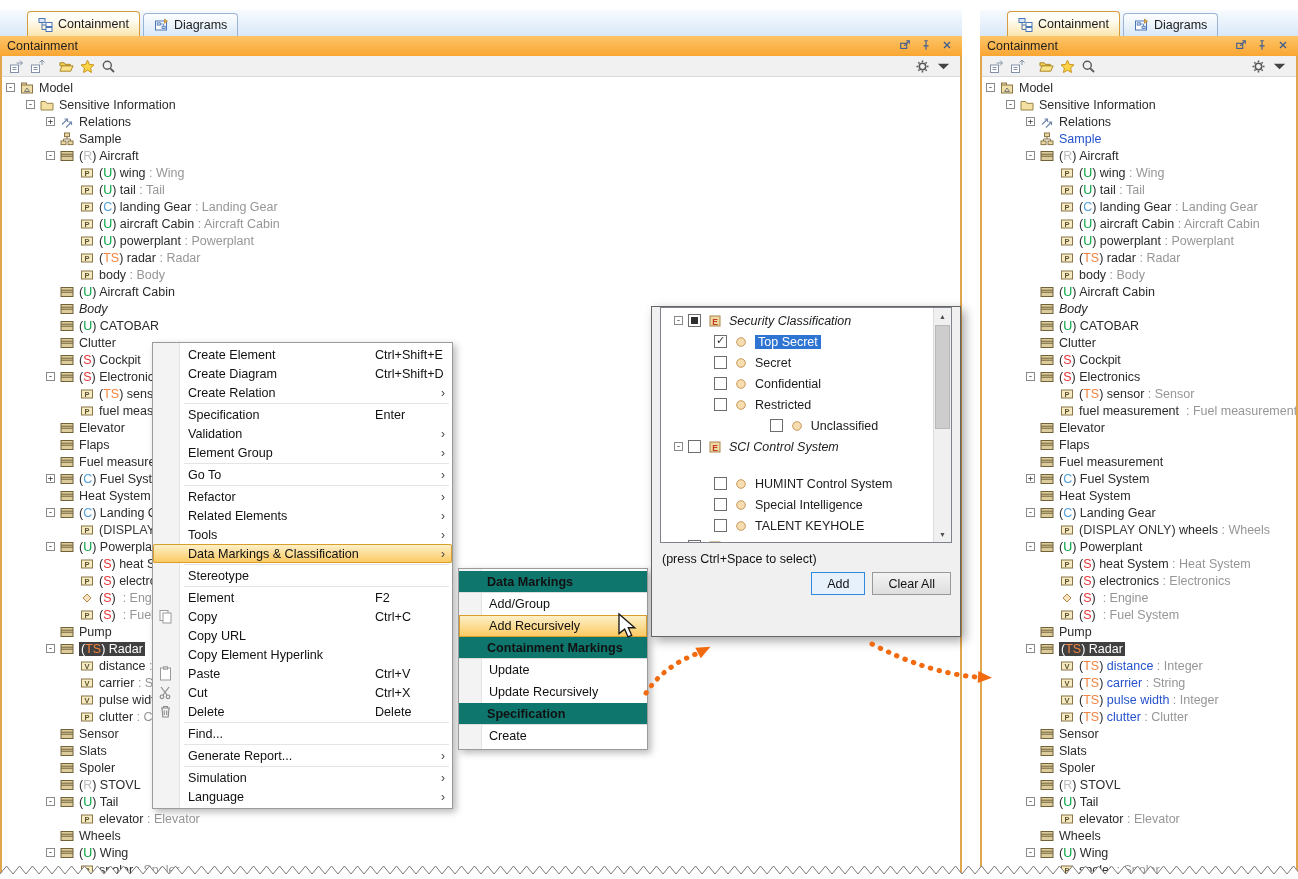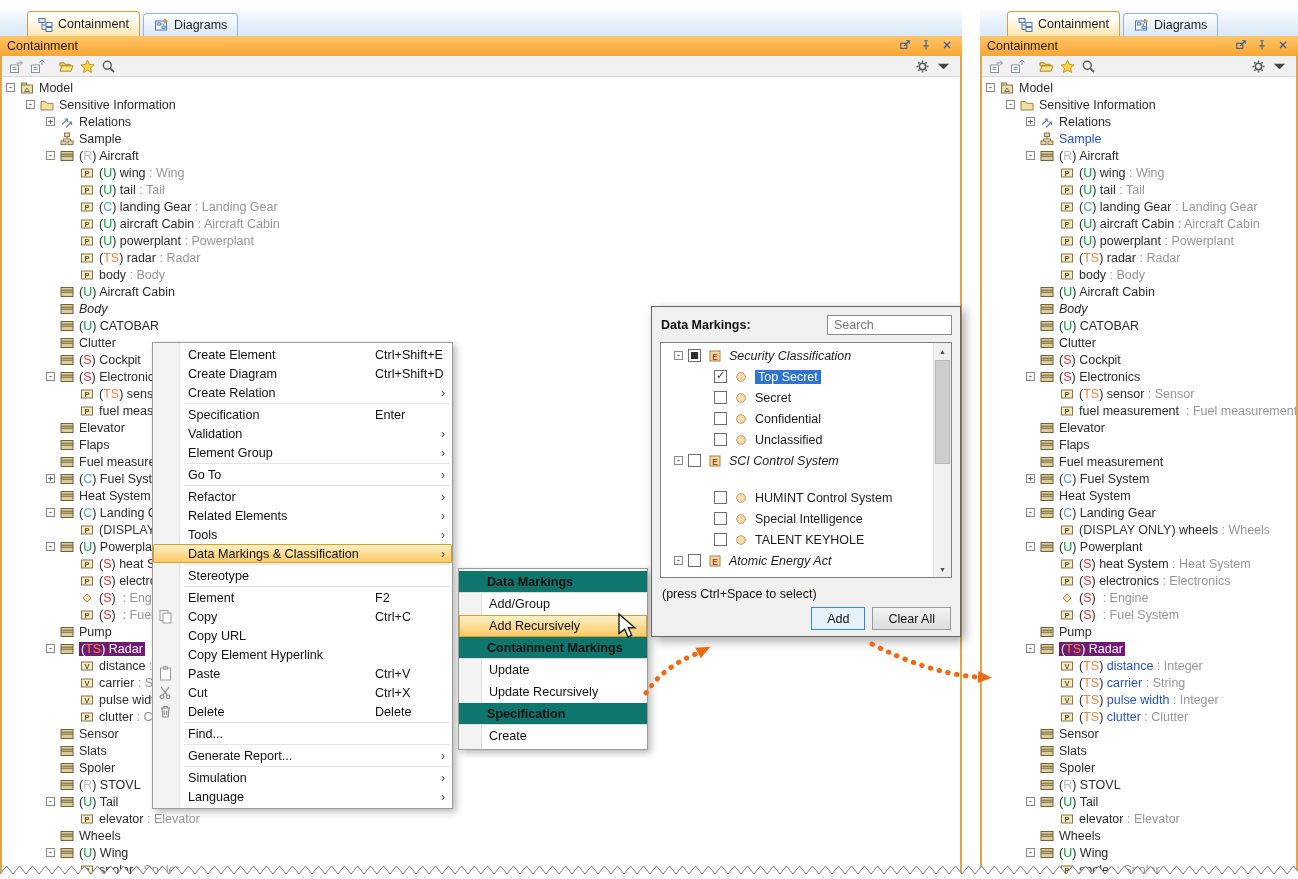--- a/index.html
+++ b/index.html
@@ -37,21 +37,21 @@
   .exp{width:9px;height:9px;box-sizing:border-box;border:1px solid #8a8a8a;background:#fff;color:#333;
        font-size:9px;line-height:7px;text-align:center;margin-right:5px;flex:none;
        font-family:"DejaVu Sans Mono",monospace}
   .noexp{width:14px;flex:none}
   .nicon{width:14px;height:14px;flex:none;margin-right:5px}
   .nicon svg{width:14px;height:14px;display:block}
   .lab{white-space:pre}
   .tp{color:#969696}
   .it{font-style:italic}
   .blue{color:#2653cc}
-  .selwrap{background:#701a75;padding:0 2px}
+  .selwrap{background:#404040;padding:0 2px}
   .selwrap .nm,.selwrap .mkp{color:#fff}
 
   #ctx{position:absolute;left:152px;top:342px;width:301px;box-sizing:border-box;background:#fff;
        border:1px solid #9b9b9b;box-shadow:3px 3px 7px rgba(0,0,0,.28);padding:2px 0;z-index:30}
   #ctx::before{content:"";position:absolute;left:0;top:0;bottom:0;width:26px;background:#f3f3f3;
        border-right:1px solid #e3e3e3}
   .mitem{position:relative;height:19px;display:flex;align-items:center;padding:0 10px 0 35px;
        font-size:12.6px;color:#111;box-sizing:border-box}
   .mitem .sc{position:absolute;left:222px}
   .mitem .arr{position:absolute;right:7px;color:#444;font-size:12px}
@@ -1460,40 +1460,39 @@
     </div>
     <div class="sitem hdr">
       <span>Specification</span>
     </div>
     <div class="sitem">
       <span>Create</span>
     </div>
   </div>
 
 <div id="dlg">
-  <div class="dhead">
-    <span class="dtitle">Data Markings:</span>
-    <input class="dsearch" type="text" placeholder="Search" style="">
-  </div>
   <div class="dtreewrap">
     <div class="dtree" id="dlg-tree">
         <div class="drow" style="padding-left: 13px;"><span class="exp">-</span><span class="cb partial"></span><span class="nicon"><svg viewBox="0 0 14 14">
               <rect x="2" y="2" width="10" height="10" fill="#f0d8a2" stroke="#a8834a"></rect>
               <text x="7" y="10.6" font-size="8.5" font-weight="bold" fill="#c23a24" text-anchor="middle" font-family="Liberation Sans,sans-serif">E</text>
             </svg></span><span class="dlabel it">Security Classification</span></div>
         <div class="drow" style="padding-left: 53px;"><span class="cb checked"></span><span class="nicon"><svg viewBox="0 0 14 14">
               <circle cx="7" cy="7" r="4.3" fill="#f7ddb0" stroke="#c89858"></circle>
             </svg></span><span class="dlabel"><span class="dsel">Top Secret</span></span></div>
         <div class="drow" style="padding-left: 53px;"><span class="cb "></span><span class="nicon"><svg viewBox="0 0 14 14">
               <circle cx="7" cy="7" r="4.3" fill="#f7ddb0" stroke="#c89858"></circle>
             </svg></span><span class="dlabel">Secret</span></div>
         <div class="drow" style="padding-left: 53px;"><span class="cb "></span><span class="nicon"><svg viewBox="0 0 14 14">
               <circle cx="7" cy="7" r="4.3" fill="#f7ddb0" stroke="#c89858"></circle>
             </svg></span><span class="dlabel">Confidential</span></div>
         <div class="drow" style="padding-left: 53px;"><span class="cb "></span><span class="nicon"><svg viewBox="0 0 14 14">
+              <circle cx="7" cy="7" r="4.3" fill="#f7ddb0" stroke="#c89858"></circle>
+            </svg></span><span class="dlabel">Restricted</span></div>
+        <div class="drow" style="padding-left: 53px; justify-content: center;"><span class="cb "></span><span class="nicon"><svg viewBox="0 0 14 14">
               <circle cx="7" cy="7" r="4.3" fill="#f7ddb0" stroke="#c89858"></circle>
             </svg></span><span class="dlabel">Unclassified</span></div>
         <div class="drow" style="padding-left: 13px;"><span class="exp">-</span><span class="cb "></span><span class="nicon"><svg viewBox="0 0 14 14">
               <rect x="2" y="2" width="10" height="10" fill="#f0d8a2" stroke="#a8834a"></rect>
               <text x="7" y="10.6" font-size="8.5" font-weight="bold" fill="#c23a24" text-anchor="middle" font-family="Liberation Sans,sans-serif">E</text>
             </svg></span><span class="dlabel it">SCI Control System</span></div>
         <div class="drow" style="padding-left: 53px; margin-top: 16px;"><span class="cb "></span><span class="nicon"><svg viewBox="0 0 14 14">
               <circle cx="7" cy="7" r="4.3" fill="#f7ddb0" stroke="#c89858"></circle>
             </svg></span><span class="dlabel">HUMINT Control System</span></div>
         <div class="drow" style="padding-left: 53px;"><span class="cb "></span><span class="nicon"><svg viewBox="0 0 14 14">

